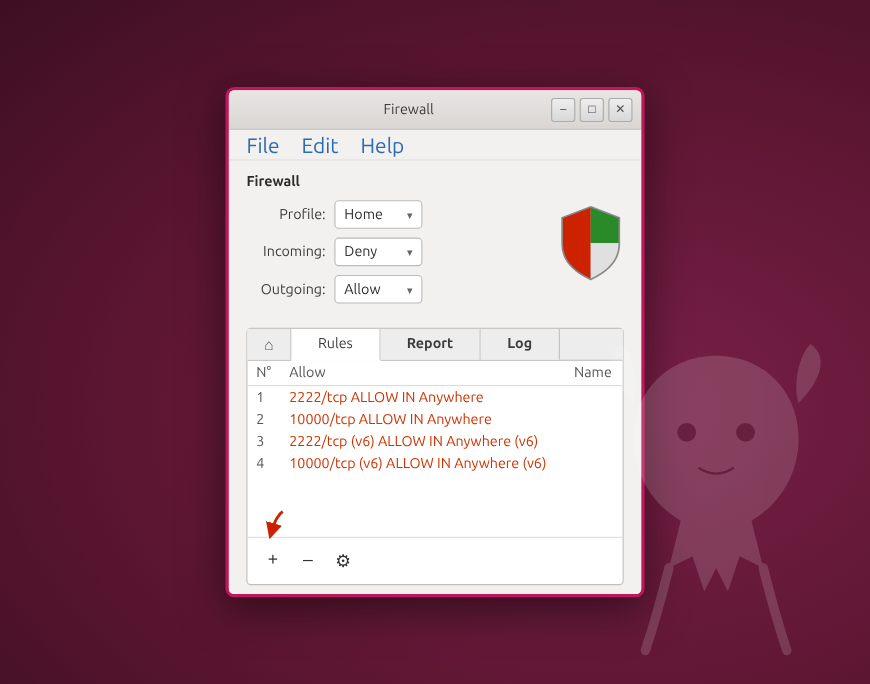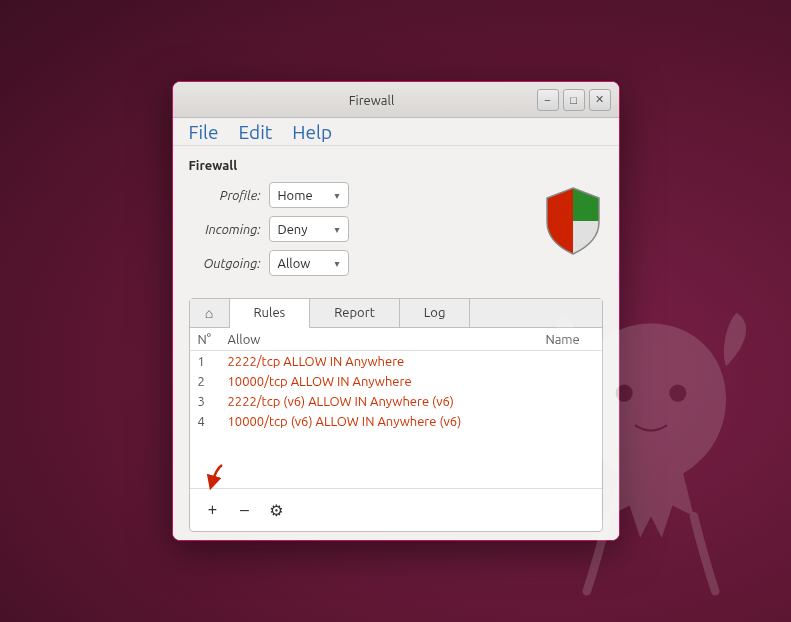--- a/index.html
+++ b/index.html
@@ -22,26 +22,26 @@
       right: 30px;
       bottom: 20px;
       width: 220px;
       height: 300px;
       opacity: 0.15;
       pointer-events: none;
     }
 
     
     .window {
-      width: 448px;
+      width: 381px;
       background: #e5e5e5;
       border-radius: 8px;
       box-shadow: 0 10px 40px rgba(0,0,0,0.5);
       overflow: hidden;
-      border: 1px solid #be185d;
+      border: 3px solid #be185d;
     }
 
     
     .titlebar {
       background: linear-gradient(to bottom, #e8e6e4, #d9d6d3);
       height: 36px;
       display: flex;
       align-items: center;
       justify-content: space-between;
       padding: 0 8px 0 12px;
@@ -120,21 +120,20 @@
       align-items: center;
       margin-bottom: 8px;
       gap: 0;
     }
     .form-label {
       width: 80px;
       text-align: right;
       color: #3c3c3c;
       font-size: 13px;
       padding-right: 8px;
-      font-style: italic;
     }
 
     
     .dropdown {
       display: flex;
       align-items: center;
       background: white;
       border: 1px solid #bbb;
       border-radius: 4px;
       padding: 5px 8px;
@@ -201,20 +200,21 @@
       font-size: 14px;
       color: #555;
     }
     .tab {
       padding: 6px 24px;
       cursor: pointer;
       font-size: 13px;
       color: #3c3c3c;
       border-right: 1px solid #c0bfbd;
       background: #eeeded;
+      font-weight: bold;
     }
     .tab.active {
       background: white;
       border-bottom: 1px solid white;
       margin-bottom: -1px;
       font-weight: normal;
     }
 
     
     .table-container {

